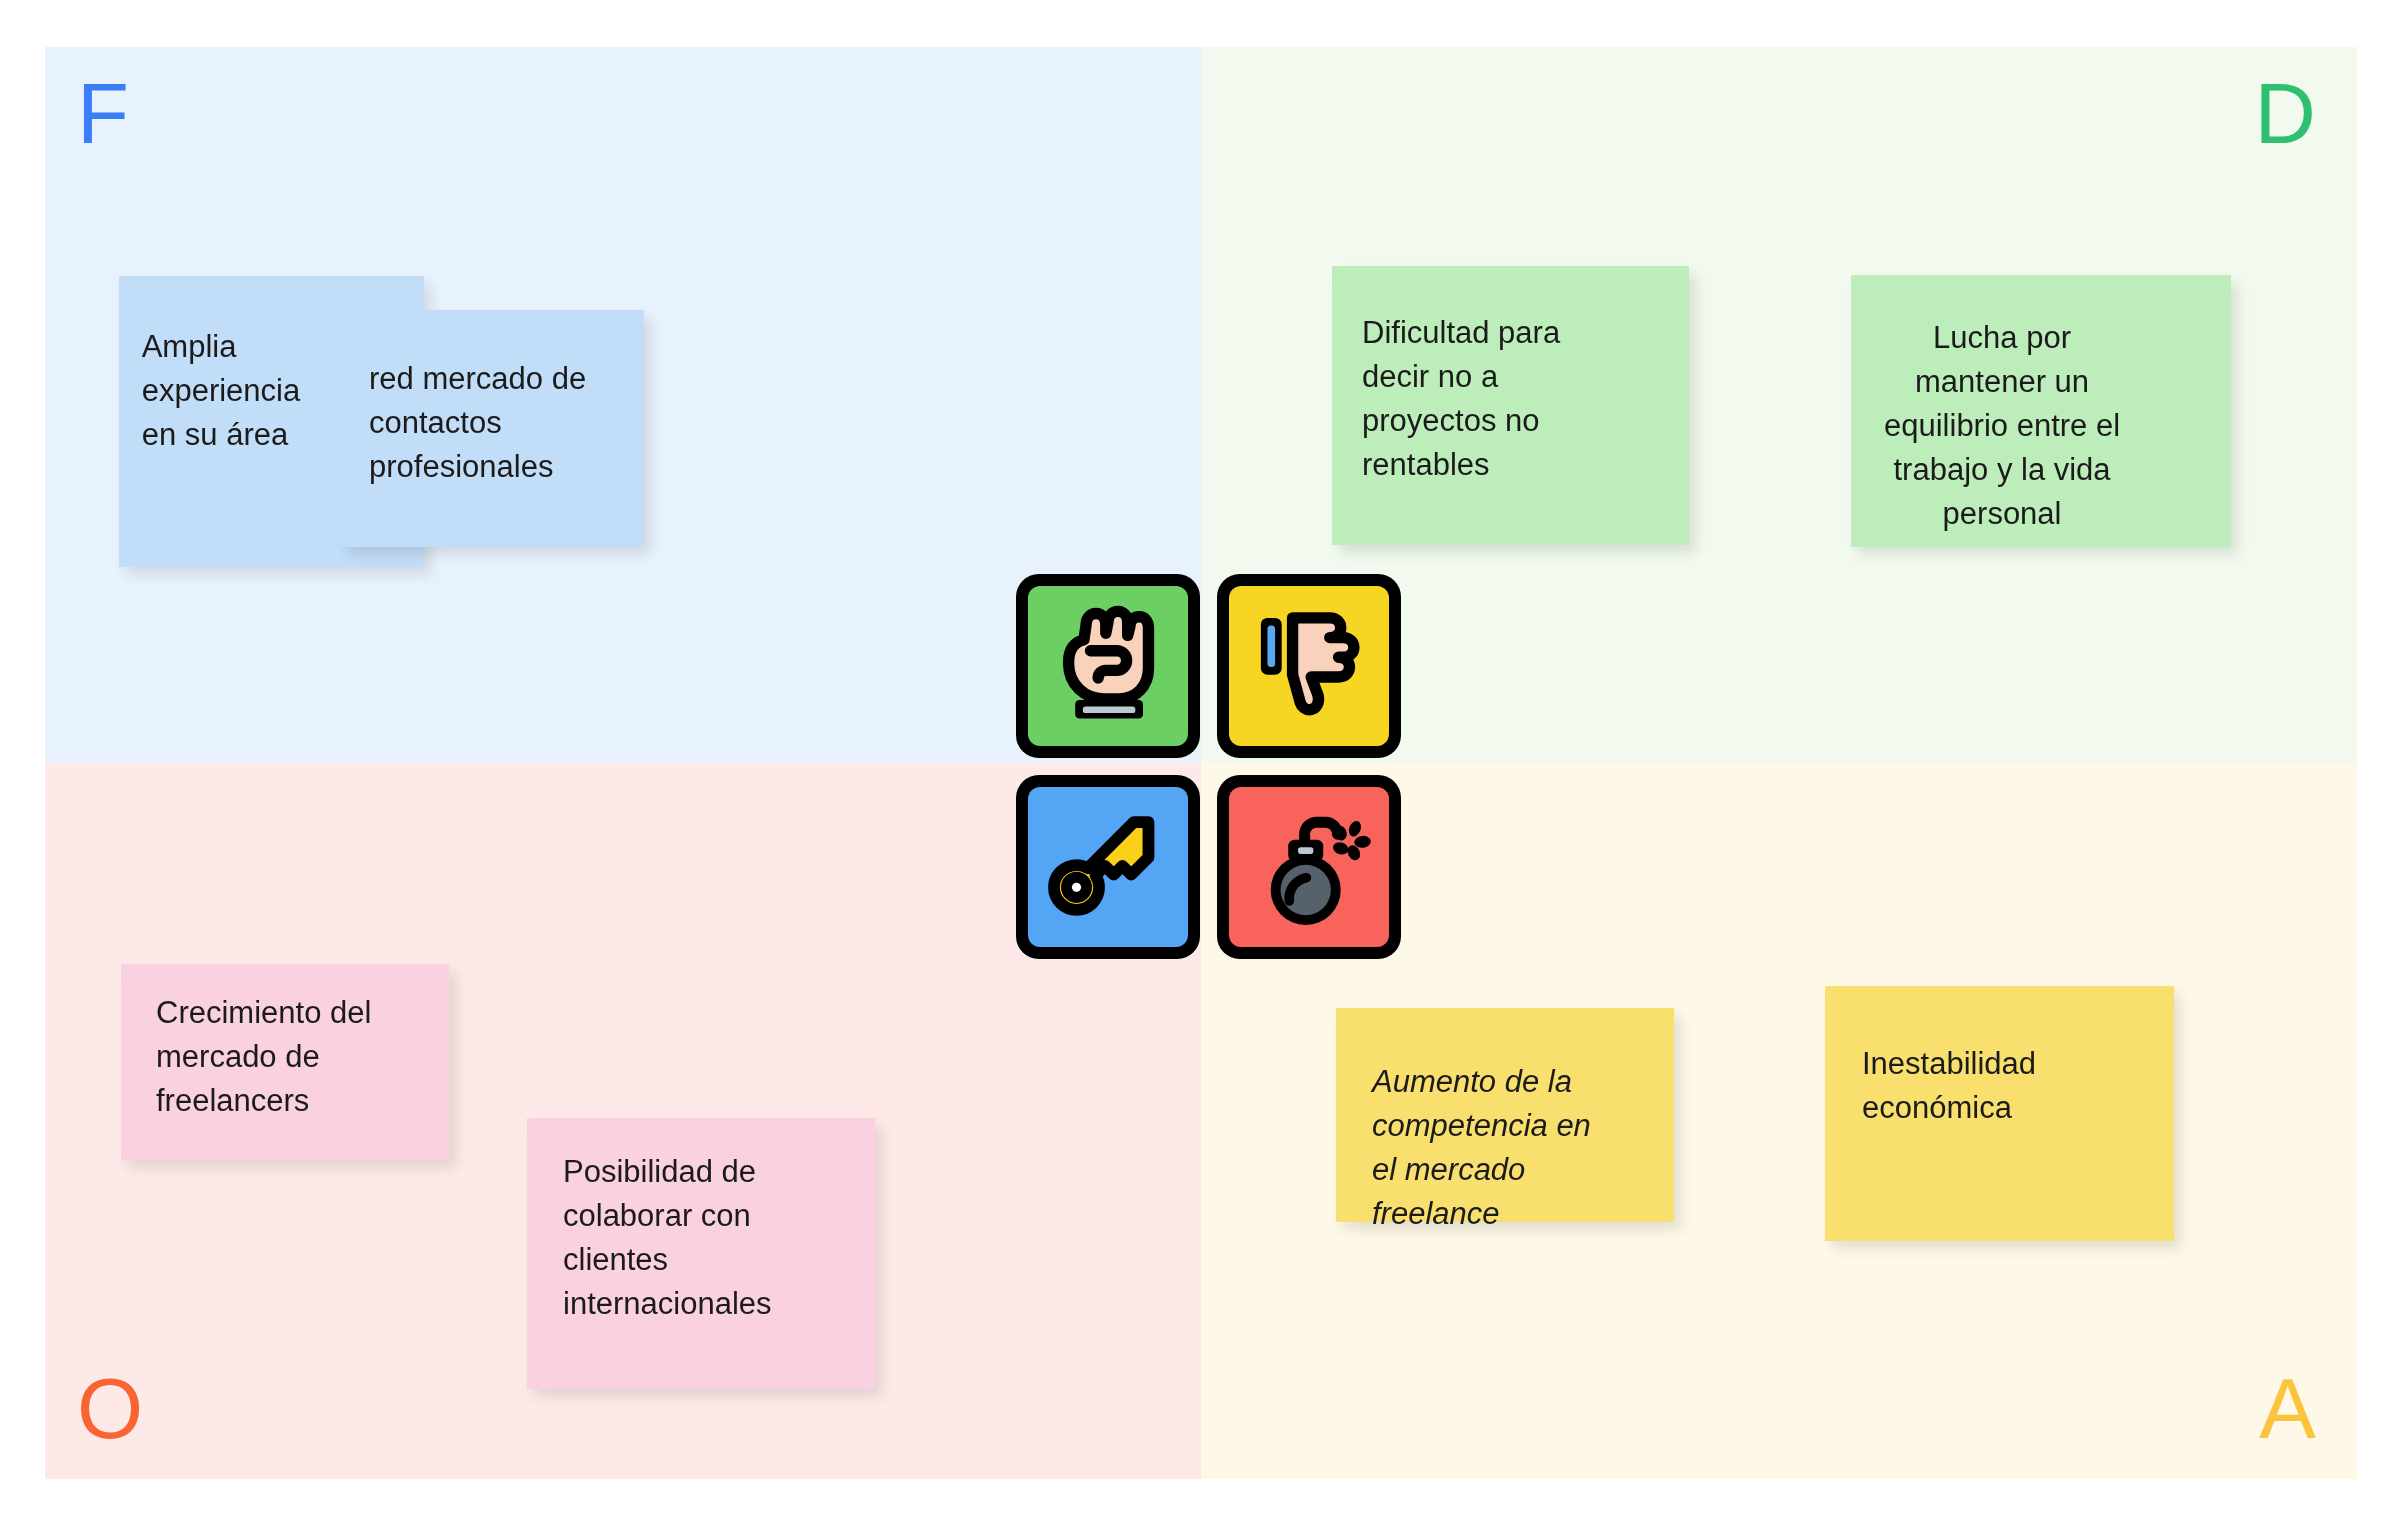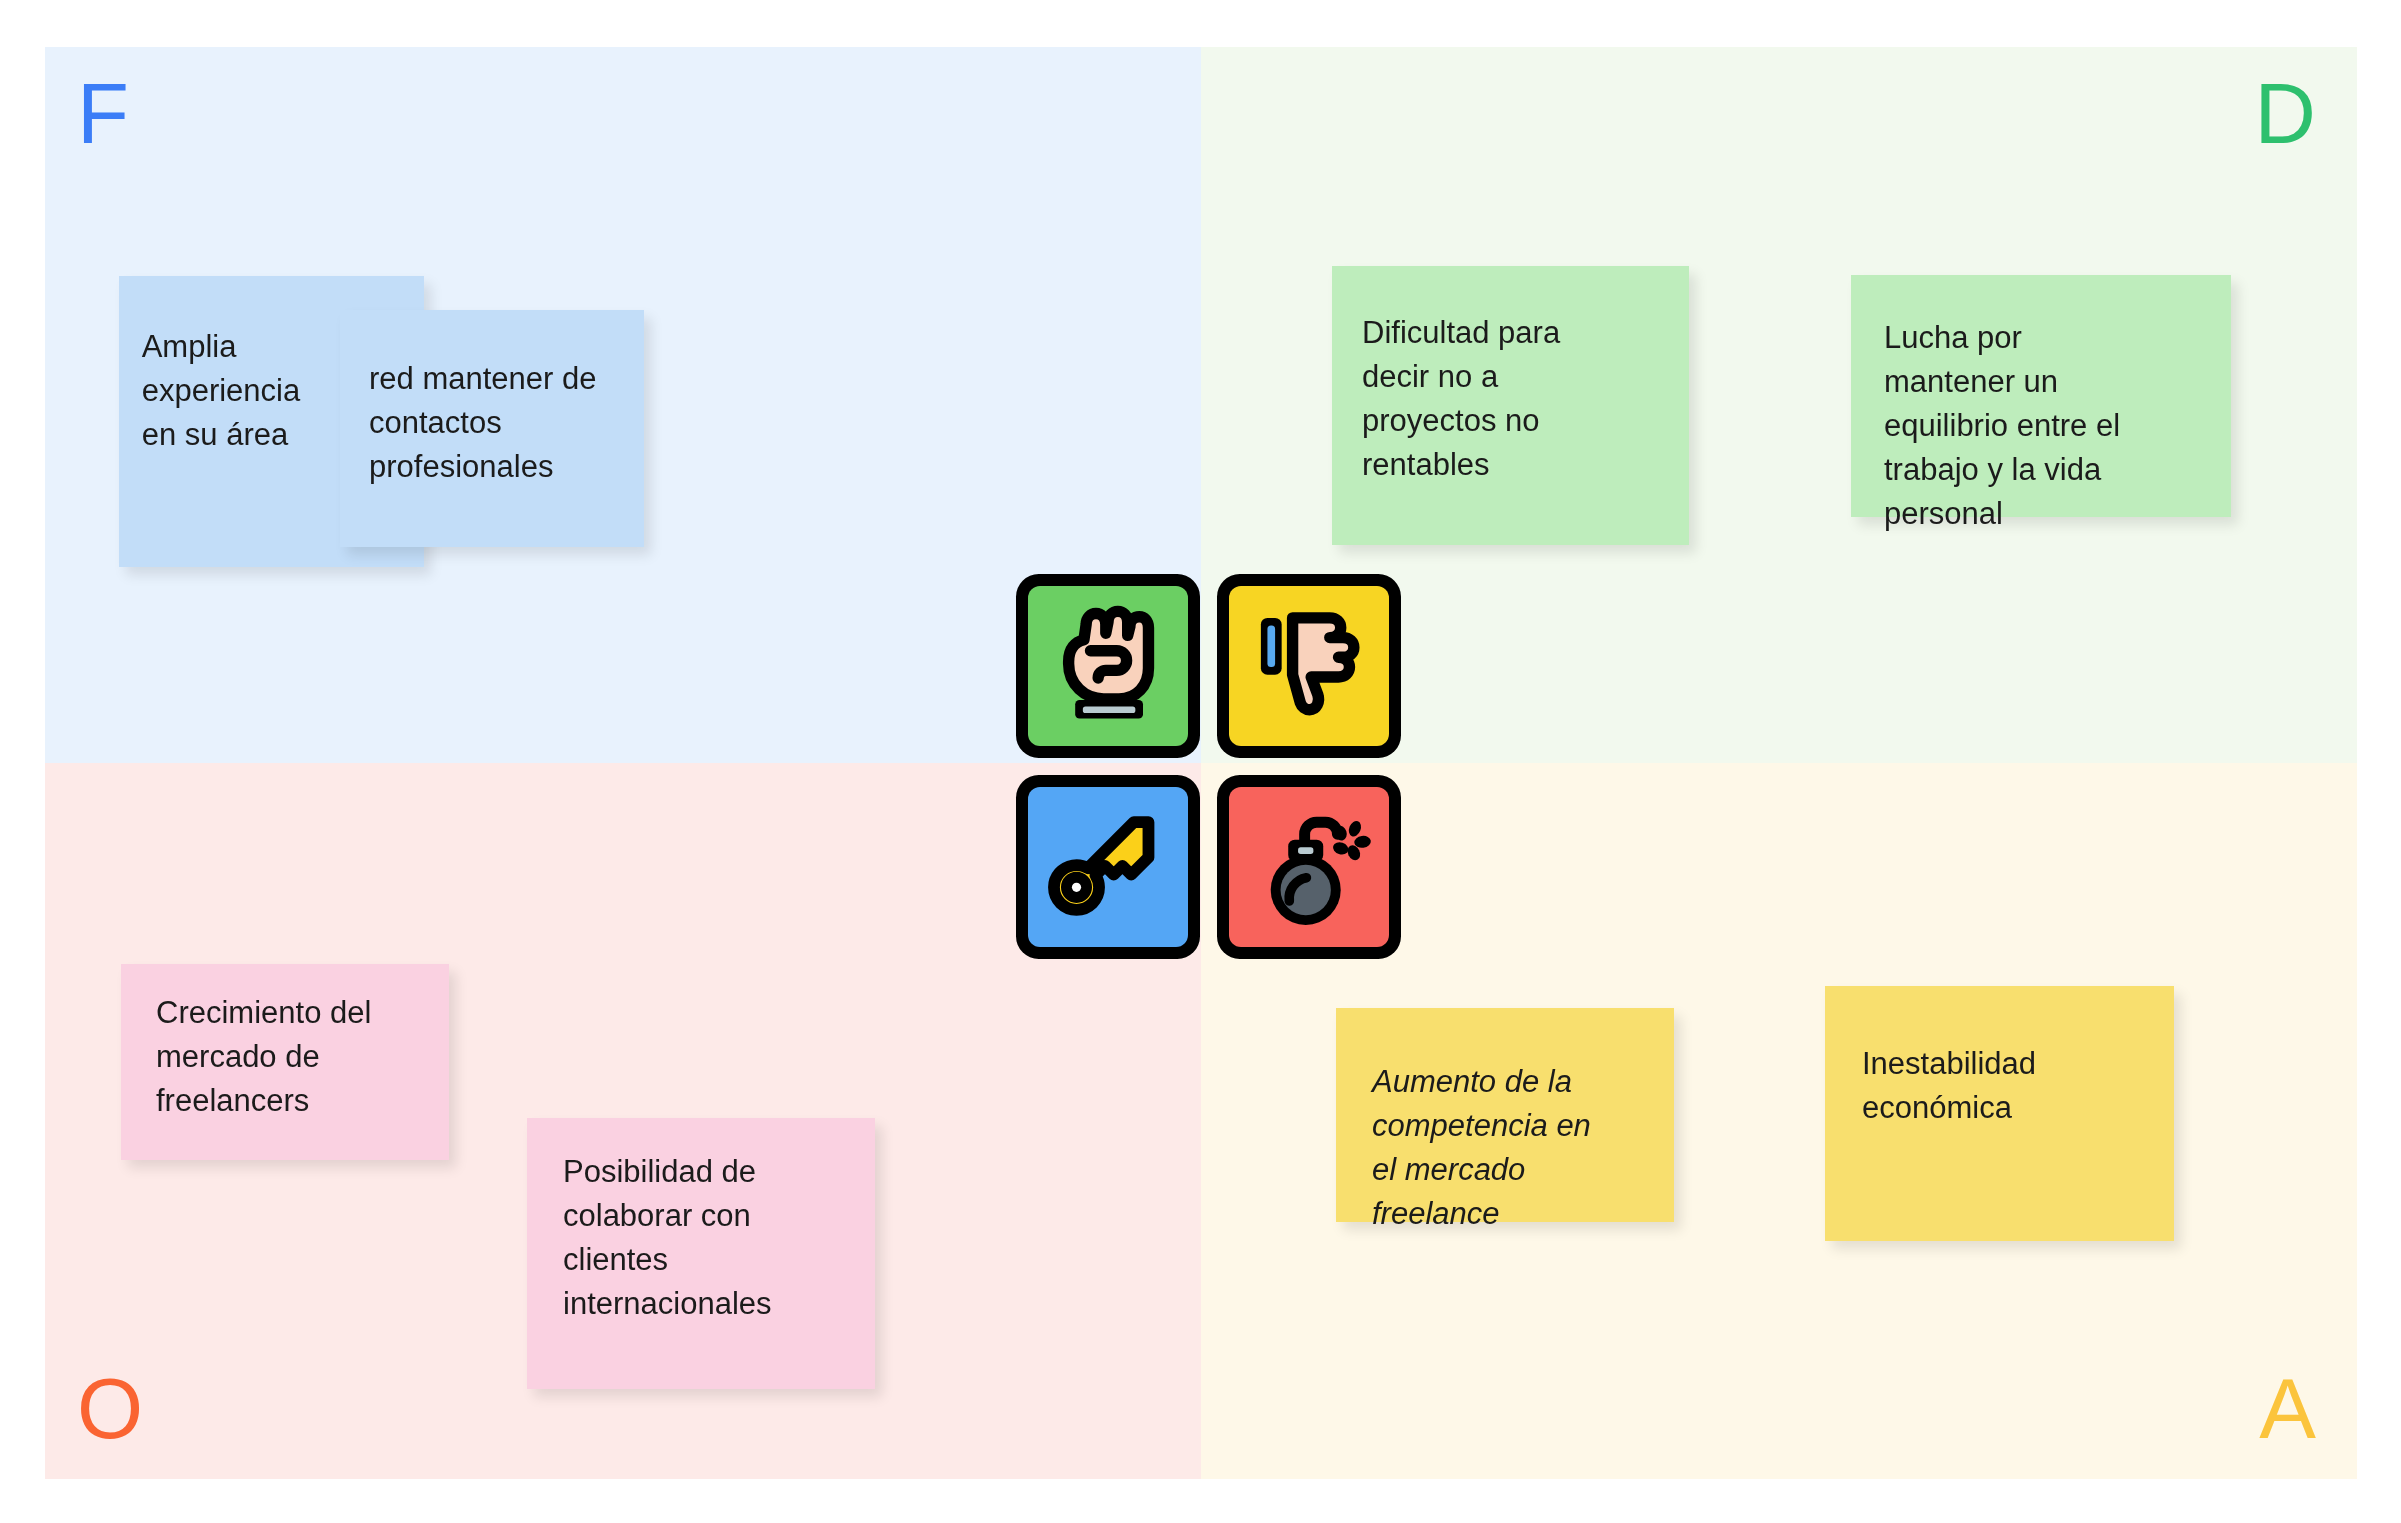--- a/index.html
+++ b/index.html
@@ -110,37 +110,37 @@
   <div class="quadrant q-f">
     <div class="corner-letter corner-tl" style="color:#3B7DF7">F</div>
 
     <div class="note" style="left:74px; top:229px; width:305px; height:291px; background:#C2DDF8; padding-top:49px;">
       <div class="note-text">Amplia
 experiencia
 en su área</div>
     </div>
 
     <div class="note" style="left:295px; top:263px; width:304px; height:237px; background:#C2DDF8; padding-top:47px; padding-left:29px;">
-      <div class="note-text">red mantener de
+      <div class="note-text">red mercado de
 contactos
 profesionales</div>
     </div>
   </div>
 
   <div class="quadrant q-d">
     <div class="corner-letter corner-tr" style="color:#2EC06E">D</div>
 
     <div class="note" style="left:131px; top:219px; width:357px; height:279px; background:#BEEDBC; padding-top:45px; padding-left:30px;">
       <div class="note-text">Dificultad para
 decir no a
 proyectos no
 rentables</div>
     </div>
 
-    <div class="note" style="left:650px; top:228px; width:380px; height:242px; background:#BEEDBC; padding-top:41px; padding-left:33px;">
+    <div class="note" style="left:650px; top:228px; width:380px; height:272px; background:#BEEDBC; padding-top:41px; padding-left:33px;text-align:center;">
       <div class="note-text">Lucha por
 mantener un
 equilibrio entre el
 trabajo y la vida
 personal</div>
     </div>
   </div>
 
   <div class="quadrant q-o">
     <div class="corner-letter corner-bl" style="color:#FA6432">O</div>

